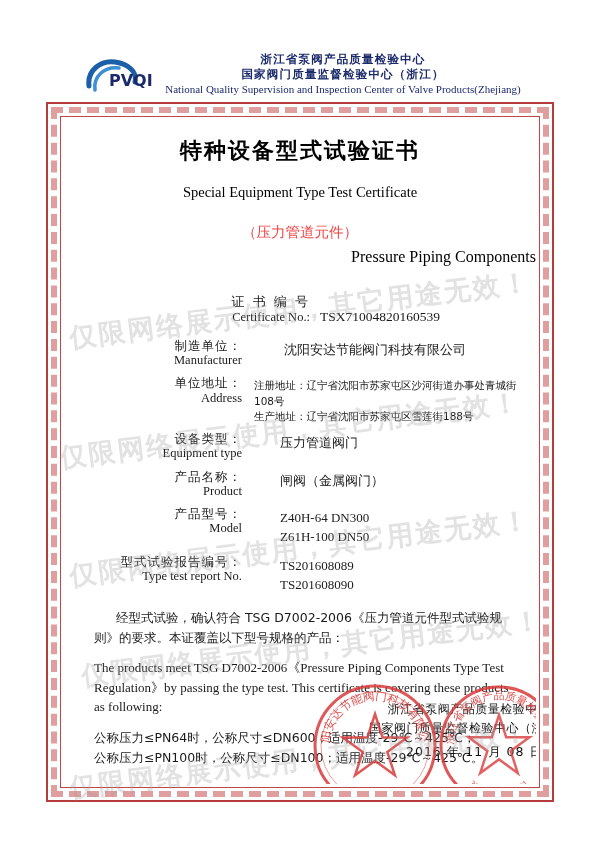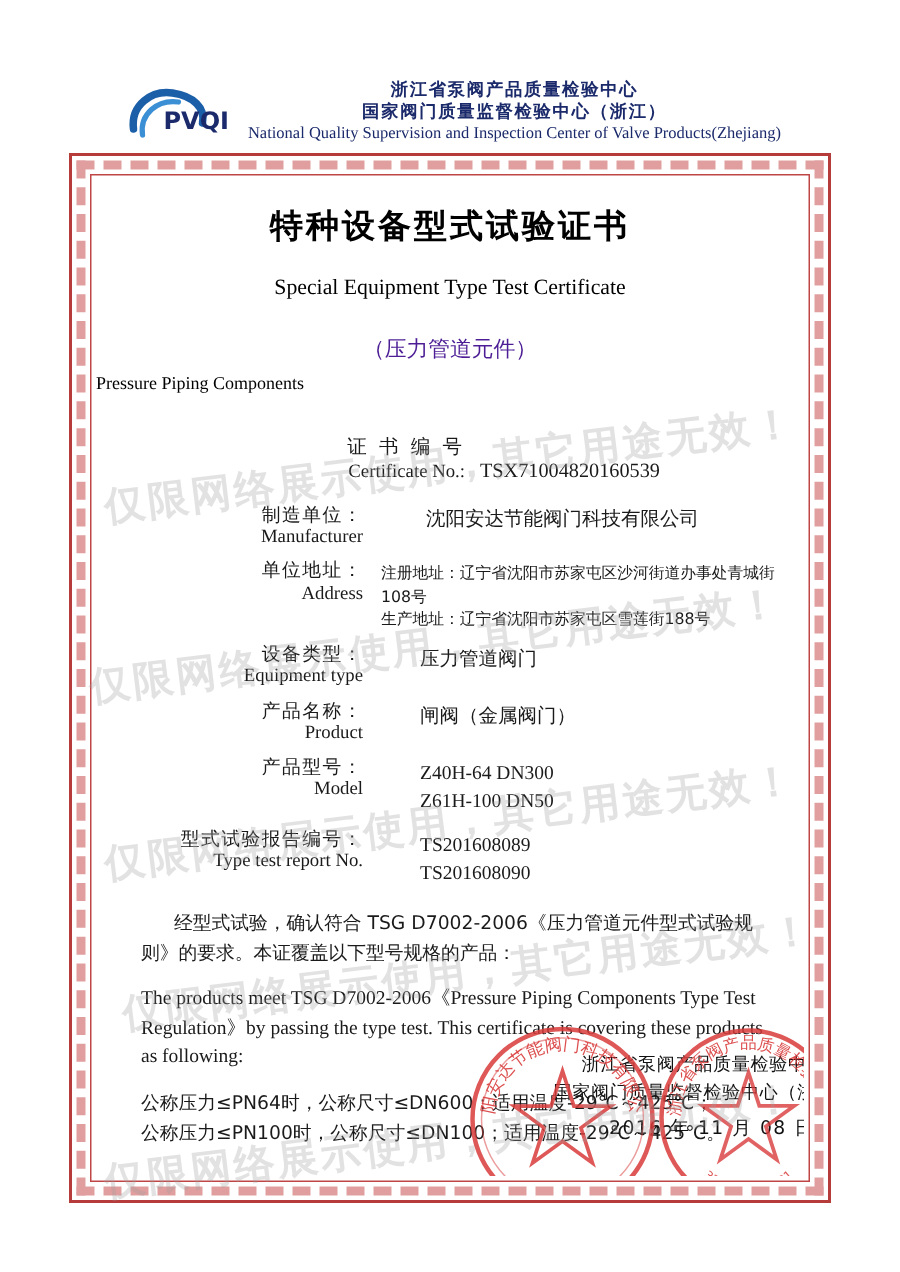--- a/index.html
+++ b/index.html
@@ -104,25 +104,25 @@
     text-align: center;
     font-size: 14.5px;
     margin-top: 18px;
     color: #000;
   }
   .subtitle-cn {
     text-align: center;
     font-size: 14.5px;
     margin-top: 22px;
     font-family: Liberation Serif, serif;
-    color: #4c1d95;
+    color: #ef4444;
   }
   .subtitle-en {
-    text-align: left;
-    font-size: 12px;
+    text-align: right;
+    font-size: 16px;
     margin-top: 6px;
     color: #000;
   }
 
   
   .certno {
     margin-top: 28px;
     display: flex;
     justify-content: center;
     align-items: flex-end;

